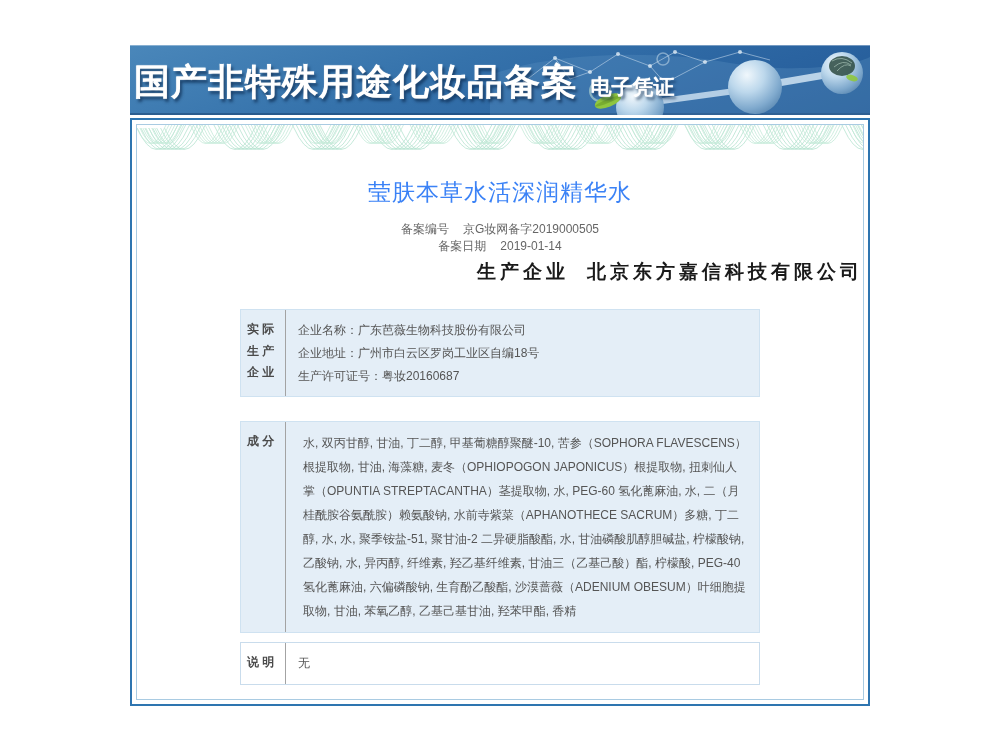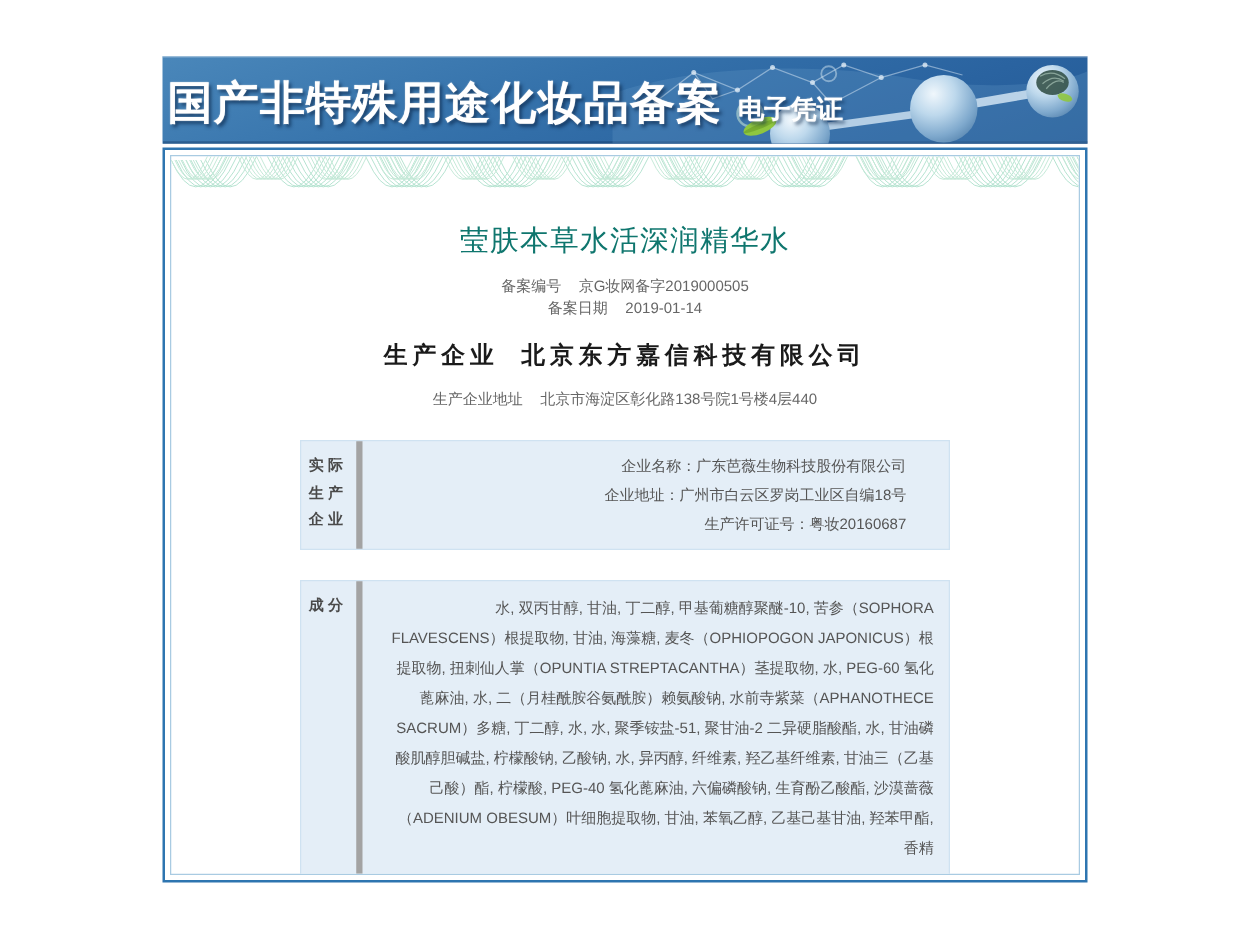--- a/index.html
+++ b/index.html
@@ -16,37 +16,37 @@
     color:#fff; text-shadow:2px 3px 3px rgba(8,35,70,.65), 0 0 1px #fff; }
   .banner-title { font-family:"Liberation Serif","DejaVu Serif",serif; font-weight:bold; font-size:36px; letter-spacing:1px; }
   .banner-sub { font-family:"Liberation Serif","DejaVu Serif",serif; font-weight:bold; font-size:21px; margin-left:8px; }
 
   
   .cert { margin-top:3px; height:588px; border:2px solid #2e75b0; background:#fff; padding:4px; }
   .cert-inner { height:100%; border:1px solid #a9cbe2; display:flex; flex-direction:column; overflow:hidden; }
   .gband { width:100%; height:36px; flex:0 0 auto; display:block; }
   .cert-body { flex:1 1 auto; position:relative; }
 
-  .product-title { text-align:center; margin-top:16px; font-size:23px; color:#0f766e; letter-spacing:1px; }
+  .product-title { text-align:center; margin-top:16px; font-size:23px; color:#3b82f6; letter-spacing:1px; }
   .meta-line { text-align:center; font-size:12px; color:#666; }
   .reg-line { margin-top:13px; }
   .date-line { }
   .meta-line .lbl { margin-right:14px; }
-  .mfr-line { text-align:center; margin-top:16px; font-family:"Liberation Serif","DejaVu Serif",serif;
+  .mfr-line { text-align:right; margin-top:4px; font-family:"Liberation Serif","DejaVu Serif",serif;
     font-weight:bold; font-size:19px; color:#1a1a1a; letter-spacing:4px; }
   .mfr-line .lbl { margin-right:18px; }
   .addr-line { margin-top:14px; }
 
   
   .boxes { width:520px; margin:18px auto 0; }
   .ibox { display:flex; margin-bottom:9px; font-size:12px; color:#555; }
   .ibox.blue { background:#e4eef7; border:1px solid #cfe2f1;margin-top:24px; }
   .ibox.white { background:#fff; border:1px solid #c9dcec; }
   .ibox .side { flex:0 0 44px; padding:9px 6px; font-weight:bold; color:#4a4a4a; line-height:1.8; }
-  .ibox .body { flex:1 1 auto; border-left:5px solid #a3a3a3; padding:9px 12px; line-height:1.9;text-align:right; }
+  .ibox .body { flex:1 1 auto; border-left:1px solid #a3a3a3; padding:9px 12px; line-height:1.9; }
   .ibox .pair { display:inline-block; margin-right:22px; }
   .factory-box { min-height:68px; }
   .ingredients-box .body { line-height:2.0;padding-left:17px; }
   .note-box { min-height:30px; }
 </style>
 </head>
 <body>
 
 <div class="stage">
   <div class="wrap">
@@ -138,23 +138,20 @@
           </div>
 
           <div class="meta-line date-line">
             <span class="lbl">备案日期</span><span>2019-01-14</span>
           </div>
 
           <div class="mfr-line">
             <span class="lbl">生产企业</span><span>北京东方嘉信科技有限公司</span>
           </div>
 
-          <div class="meta-line addr-line">
-            <span class="lbl">生产企业地址</span><span>北京市海淀区彰化路138号院1号楼4层440</span>
-          </div>
 
           <div class="boxes">
 
             <div class="ibox blue factory-box">
               <div class="side">
                 <div>实 际</div>
                 <div>生 产</div>
                 <div>企 业</div>
               </div>
               <div class="body">

